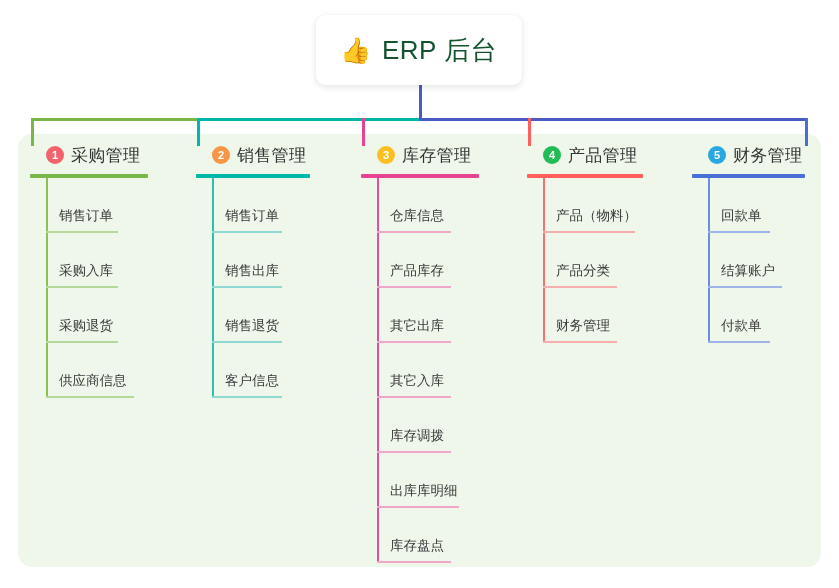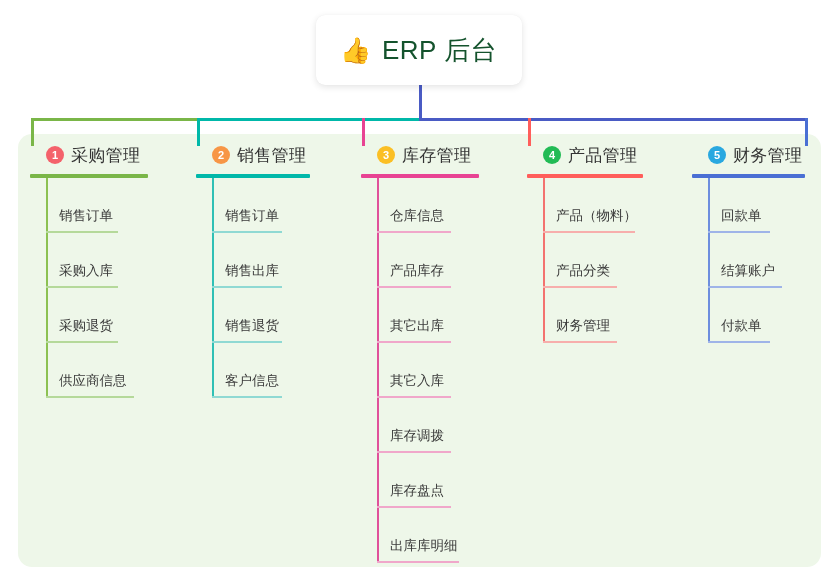--- a/index.html
+++ b/index.html
@@ -235,27 +235,27 @@
         </div>
         <div class="leaf">
           <span class="leaf-label">其它入库</span>
           <div class="leaf-rule" style="background: rgb(240, 167, 202); width: 74px;"></div>
         </div>
         <div class="leaf">
           <span class="leaf-label">库存调拨</span>
           <div class="leaf-rule" style="background: rgb(240, 167, 202); width: 74px;"></div>
         </div>
         <div class="leaf">
-          <span class="leaf-label">库存盘点</span>
-          <div class="leaf-rule" style="background: rgb(240, 167, 202); width: 74px;"></div>
-        </div>
-        <div class="leaf">
           <span class="leaf-label">出库库明细</span>
           <div class="leaf-rule" style="background: rgb(240, 167, 202); width: 82px;"></div>
         </div>
+        <div class="leaf">
+          <span class="leaf-label">库存盘点</span>
+          <div class="leaf-rule" style="background: rgb(240, 167, 202); width: 74px;"></div>
+        </div>
       </div>
     </div>
     <div class="column" style="left: 527px;">
       <div class="col-header">
         <span class="badge" style="background: rgb(34, 187, 85);">4</span>
         <span class="col-title">产品管理</span>
       </div>
       <div class="header-rule" style="background: rgb(255, 94, 91); width: 116px;"></div>
       <div class="children">
         <div class="spine" style="background: rgb(243, 114, 111); height: 165px;"></div>

